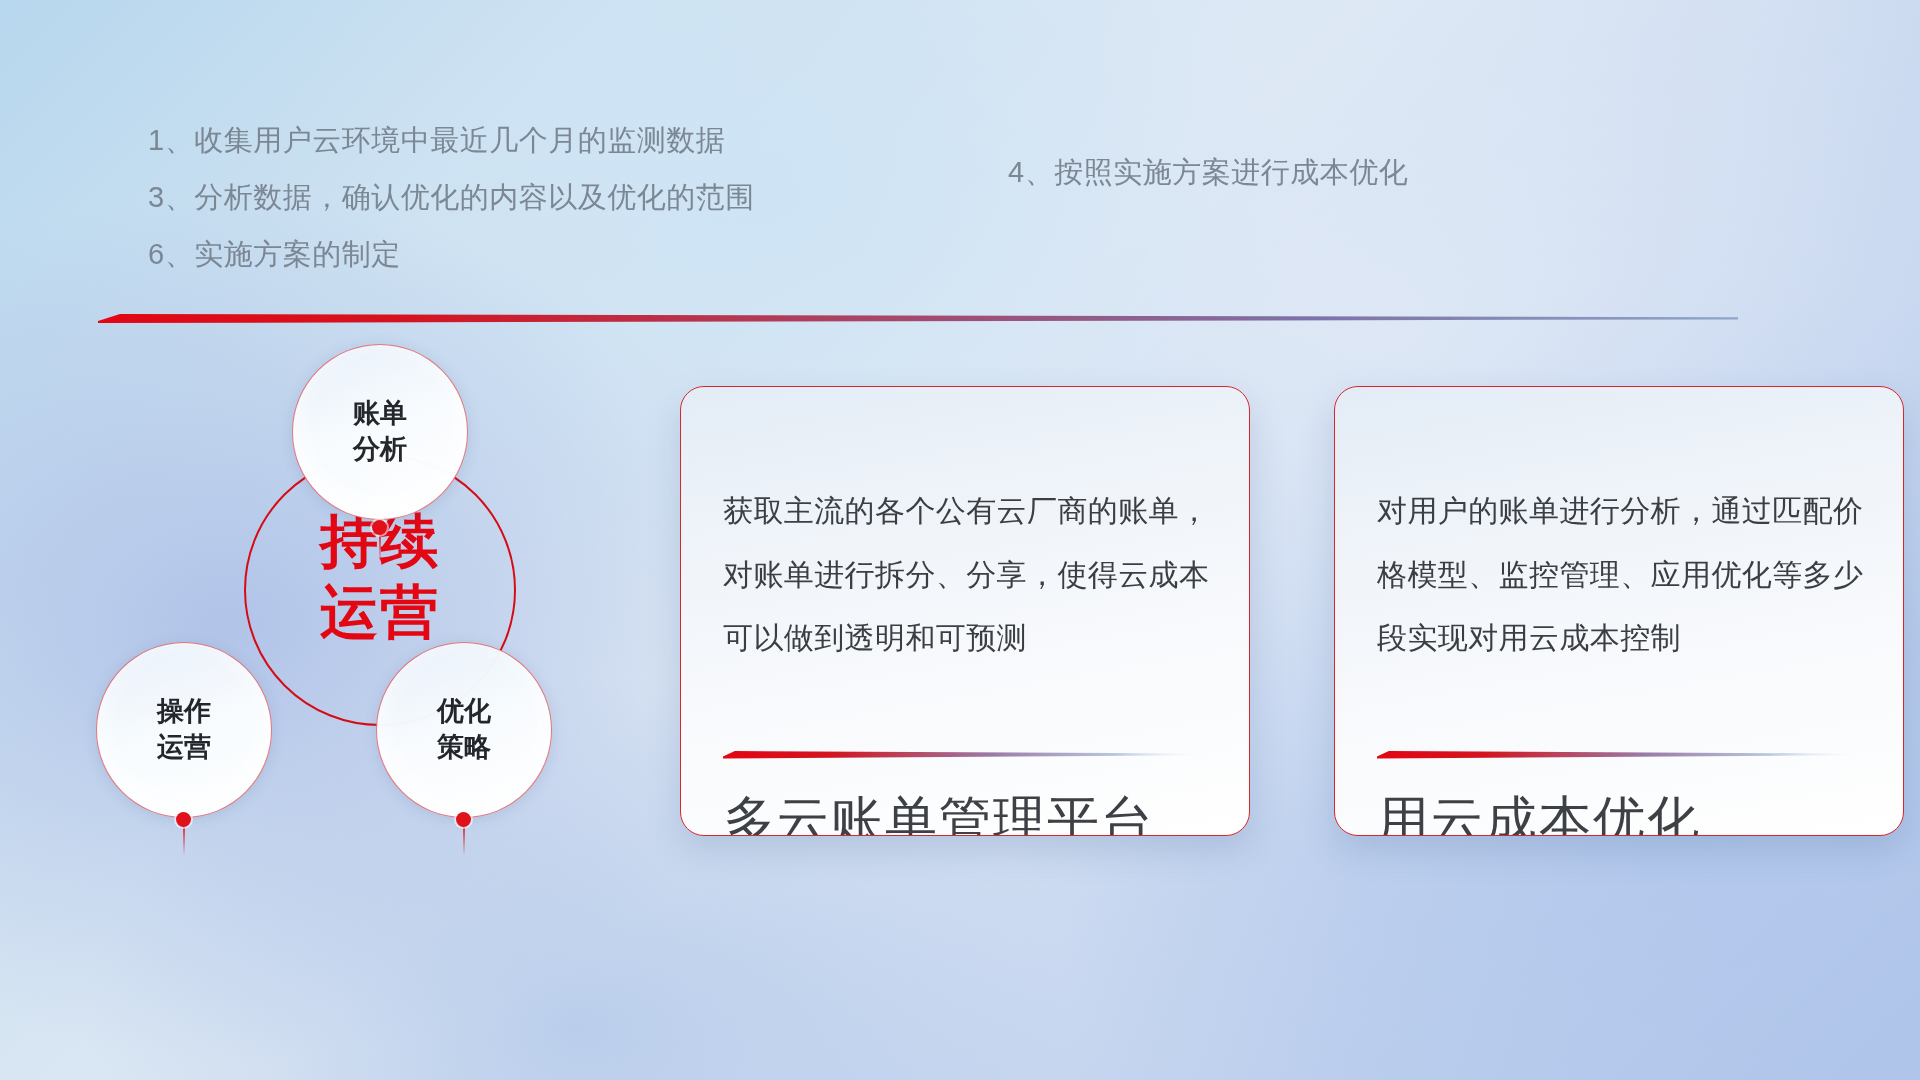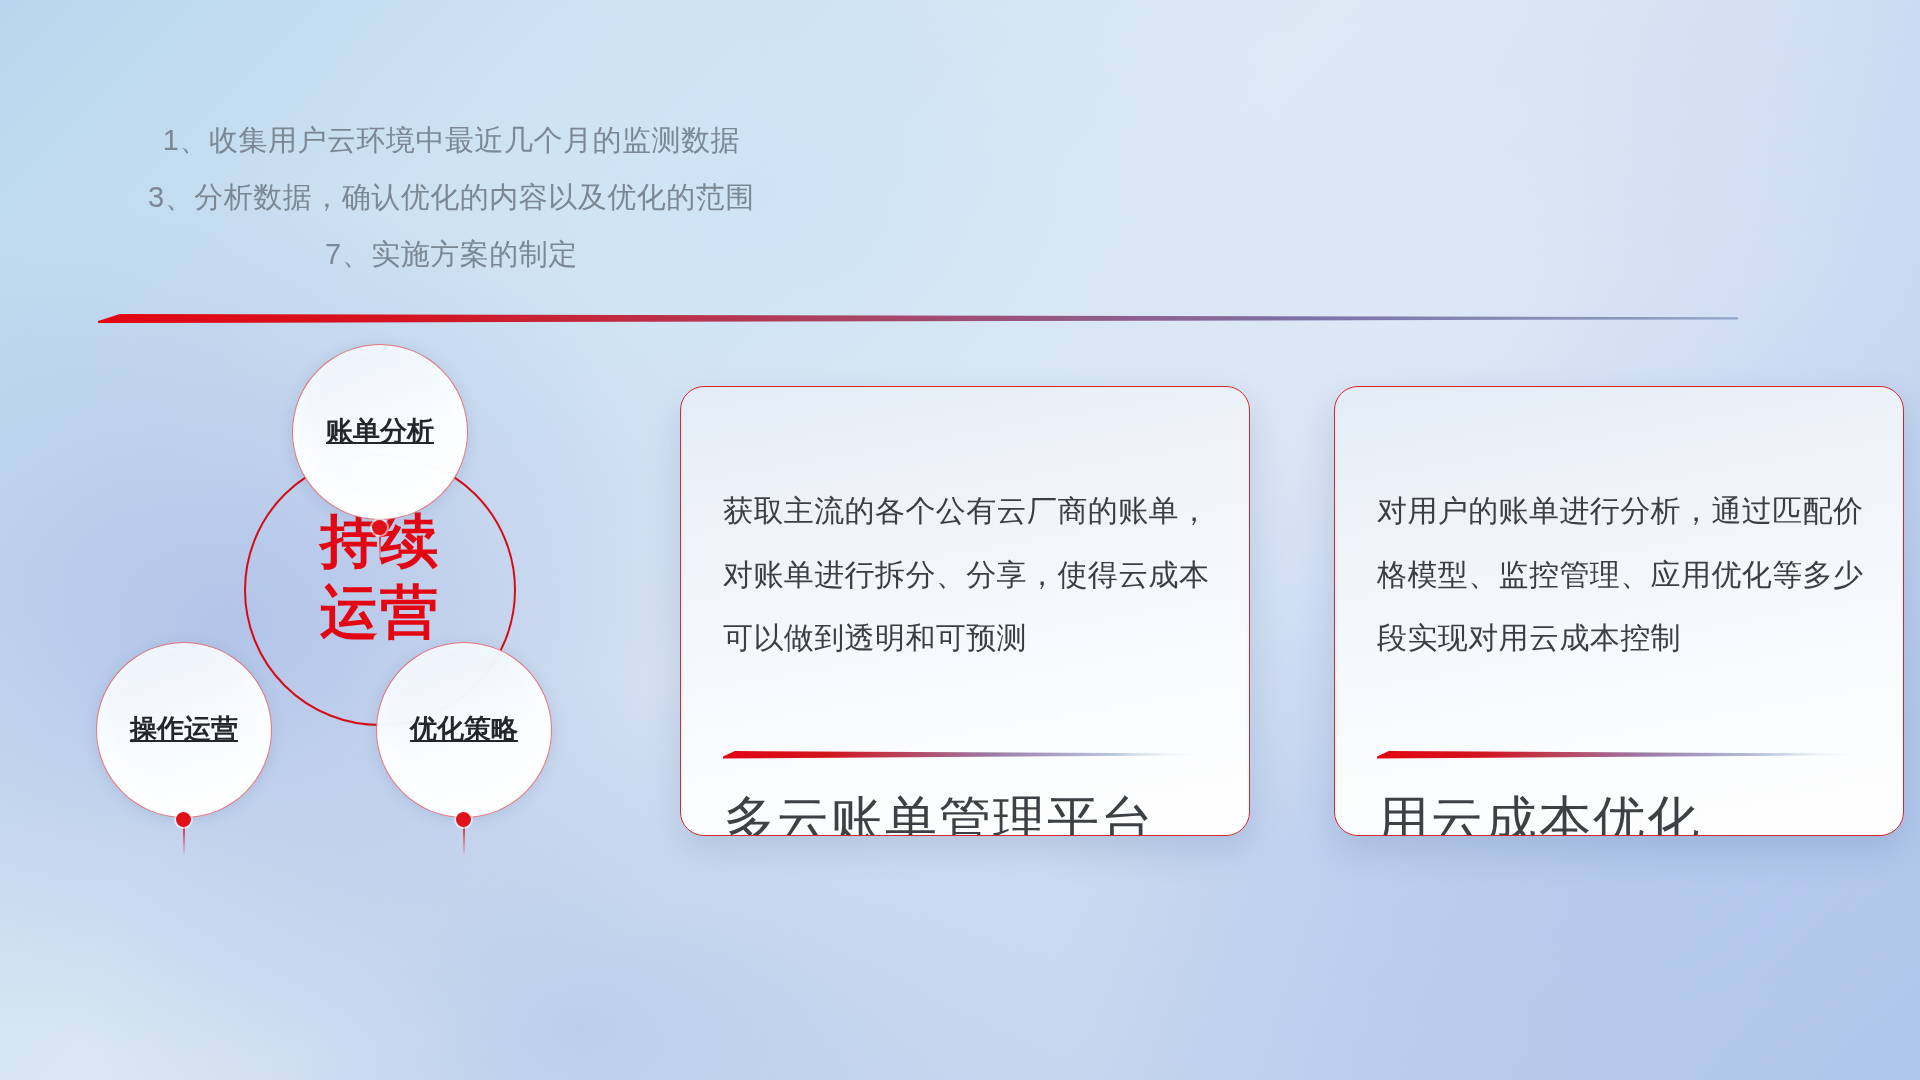--- a/index.html
+++ b/index.html
@@ -13,39 +13,39 @@
       radial-gradient(ellipse 1000px 780px at 72% 30%, rgba(222,232,246,0.9) 0%, rgba(222,232,246,0) 68%),
       radial-gradient(ellipse 900px 820px at 88% 78%, rgba(176,198,236,0.75) 0%, rgba(176,198,236,0) 70%),
       radial-gradient(ellipse 700px 500px at 30% 95%, rgba(168,192,230,0.6) 0%, rgba(168,192,230,0) 70%),
       linear-gradient(135deg, #b7d7ee 0%, #cfe2f1 22%, #dde8f4 45%, #c9d8f0 68%, #aec4e8 100%);
   }
   .stage { position:absolute; inset:0; }
 
   
   .bullets { position:absolute; color:#7c8794; font-size:29px; line-height:1; letter-spacing:0.5px; }
   .bullets .line { margin-bottom:28px; white-space:nowrap; }
-  #bullets-left  { left:148px; top:126px;text-align:center; }
+  #bullets-left  { left:148px; top:126px; }
   #bullets-right { left:1008px; top:158px; }
 
   
   .divider { position:absolute; left:98px; top:310px; width:1640px; height:16px; }
 
   
   .venn { position:absolute; left:96px; top:352px; width:520px; height:600px; }
   .bigring {
     position:absolute; left:148px; top:102px; width:272px; height:272px;
     border-radius:50%; border:2.6px solid #d60b14; background:transparent;
   }
   .lobe {
     position:absolute; width:176px; height:176px; border-radius:50%;
     border:1.6px solid rgba(214,11,20,0.55);
     background: linear-gradient(160deg, rgba(233,241,250,0.97) 0%, rgba(248,251,254,0.99) 48%, rgba(255,255,255,0.99) 100%);
     box-shadow: 0 2px 14px rgba(70,100,150,0.16), inset 0 -10px 26px rgba(255,255,255,0.9);
-    display:flex; flex-direction:row; align-items:center; justify-content:center;
-    color:#23272b; font-size:27px; font-weight:700; line-height:1.32; text-align:center;text-decoration:underline;
+    display:flex; flex-direction:column; align-items:center; justify-content:center;
+    color:#23272b; font-size:27px; font-weight:700; line-height:1.32; text-align:center;
   }
   #lobe-top   { left:196px; top:-8px; }
   #lobe-left  { left:0px;   top:290px; }
   #lobe-right { left:280px; top:290px; }
   .lobe .l2 { display:block; }
   .dot { position:absolute; width:15px; height:15px; border-radius:50%; background:#e1111b;
          box-shadow:0 0 0 2px rgba(255,255,255,0.55); }
   #dot-top   { left:276px; top:168px; }
   #dot-left  { left:80px;  top:460px; }
   #dot-right { left:360px; top:460px; }
@@ -81,24 +81,25 @@
   }
 </style>
 </head>
 <body>
 
 <div class="stage">
 
   <div class="bullets" id="bullets-left">
     <div class="line">1、收集用户云环境中最近几个月的监测数据</div>
     <div class="line">3、分析数据，确认优化的内容以及优化的范围</div>
-    <div class="line">7、实施方案的制定</div>
+    <div class="line">6、实施方案的制定</div>
   </div>
 
   <div class="bullets" id="bullets-right">
+    <div class="line">4、按照实施方案进行成本优化</div>
   </div>
 
   <div class="divider">
     <svg width="1640" height="16" viewBox="0 0 1640 16" preserveAspectRatio="none">
       <defs>
         <linearGradient id="divgrad" x1="0" y1="0" x2="1" y2="0">
           <stop offset="0" stop-color="#e30613"></stop>
           <stop offset="0.18" stop-color="#d6121f"></stop>
           <stop offset="0.50" stop-color="#a34a6e"></stop>
           <stop offset="0.74" stop-color="#7d72a8"></stop>

